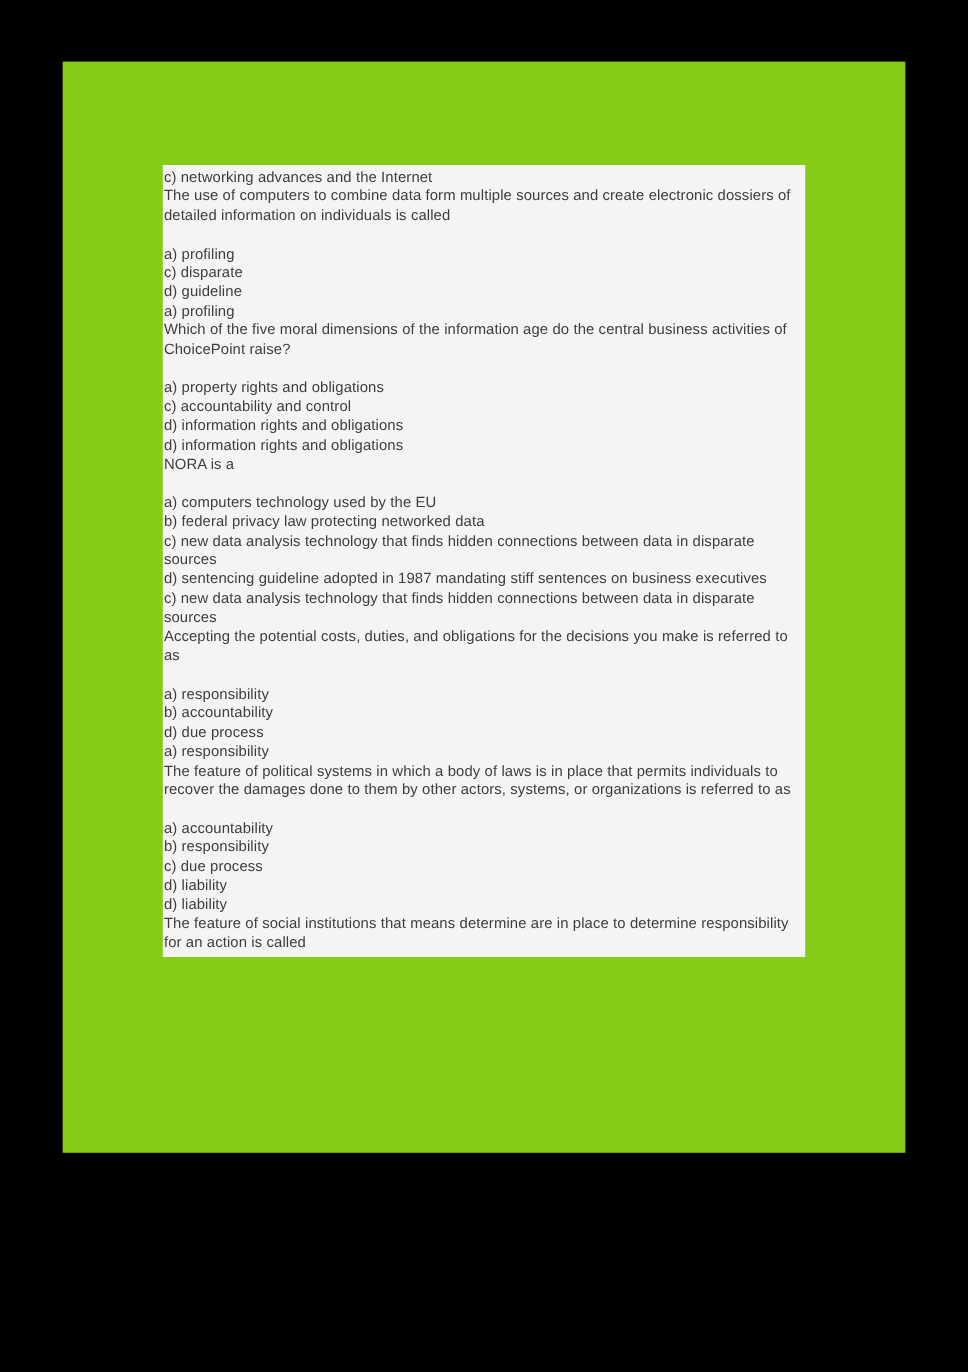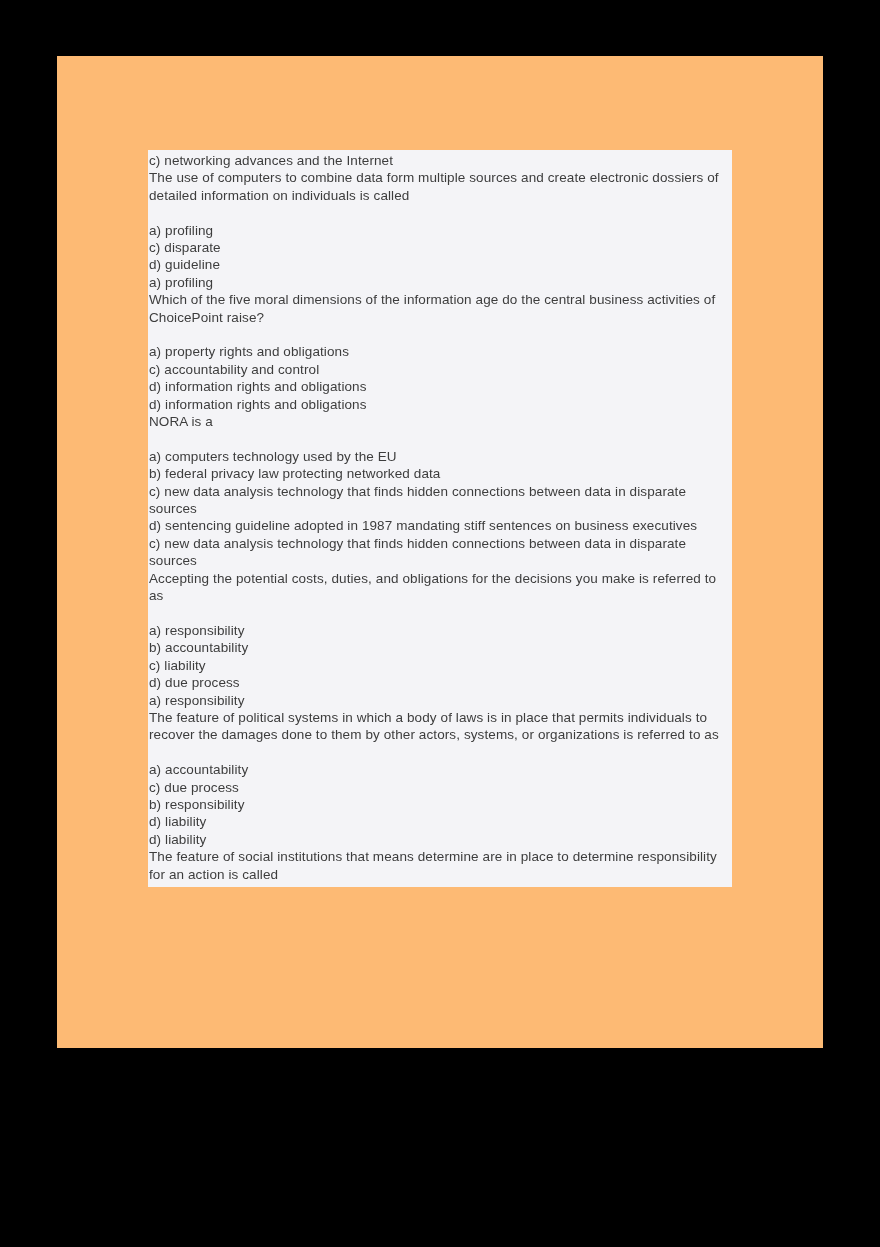--- a/index.html
+++ b/index.html
@@ -13,21 +13,21 @@
     position: relative;
     font-family: "Liberation Sans", sans-serif;
     overflow: hidden;
   }
   .page {
     position: absolute;
     left: 57px;
     top: 56px;
     width: 766px;
     height: 992px;
-    background: #fdba74;
+    background: #84cc16;
   }
   .content-block {
     position: absolute;
     left: 91px;
     top: 94px;
     width: 584px;
     background: #f4f4f7;
     padding: 2px 0 4px 1px;
     box-sizing: border-box;
   }
@@ -62,25 +62,24 @@
     <div class="line"></div>
     <div class="line">a) computers technology used by the EU</div>
     <div class="line">b) federal privacy law protecting networked data</div>
     <div class="line">c) new data analysis technology that finds hidden connections between data in disparate sources</div>
     <div class="line">d) sentencing guideline adopted in 1987 mandating stiff sentences on business executives</div>
     <div class="line">c) new data analysis technology that finds hidden connections between data in disparate sources</div>
     <div class="line">Accepting the potential costs, duties, and obligations for the decisions you make is referred to as</div>
     <div class="line"></div>
     <div class="line">a) responsibility</div>
     <div class="line">b) accountability</div>
-    <div class="line">c) liability</div>
     <div class="line">d) due process</div>
     <div class="line">a) responsibility</div>
     <div class="line">The feature of political systems in which a body of laws is in place that permits individuals to recover the damages done to them by other actors, systems, or organizations is referred to as</div>
     <div class="line"></div>
     <div class="line">a) accountability</div>
+    <div class="line">b) responsibility</div>
     <div class="line">c) due process</div>
-    <div class="line">b) responsibility</div>
     <div class="line">d) liability</div>
     <div class="line">d) liability</div>
     <div class="line">The feature of social institutions that means determine are in place to determine responsibility for an action is called</div>
   </div>
 </div>
 
 </body></html>

